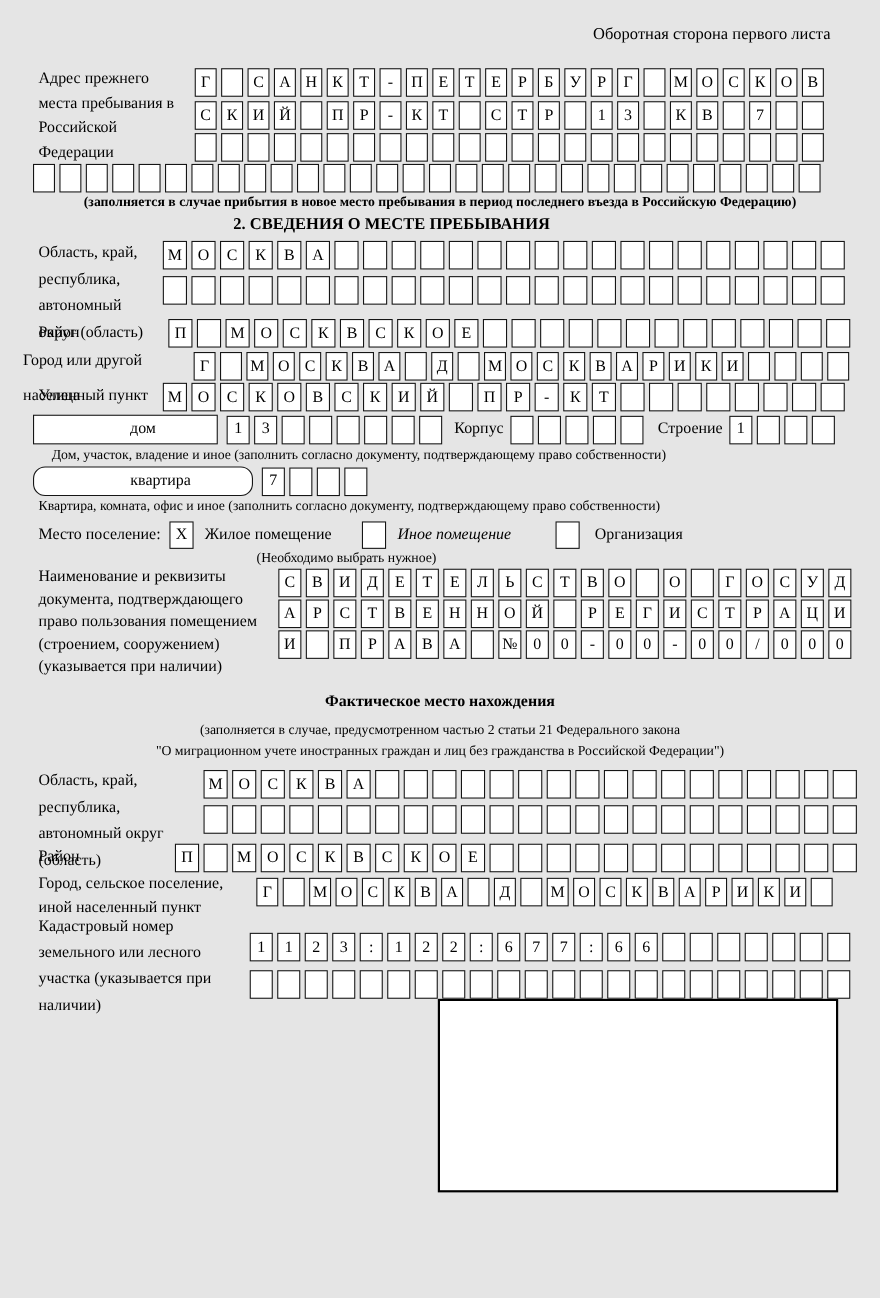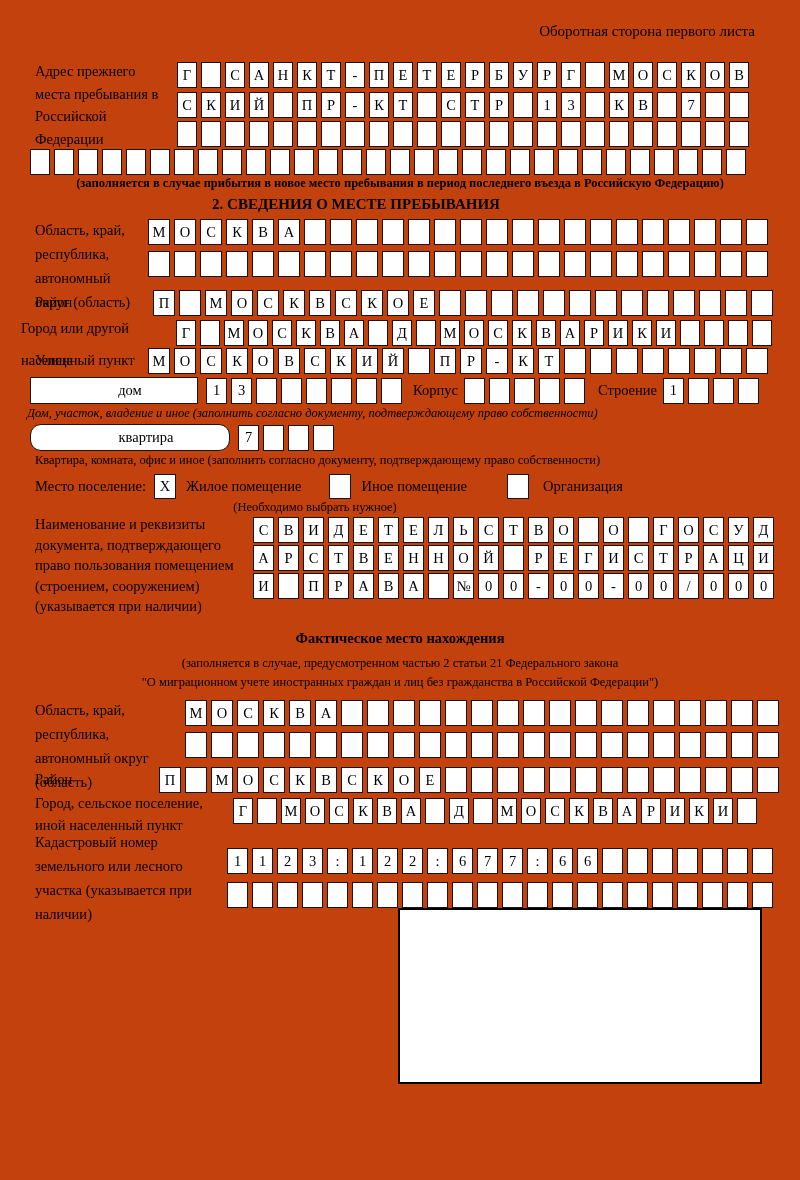--- a/index.html
+++ b/index.html
@@ -1,18 +1,18 @@
 <!DOCTYPE html>
 <html><head>
 <meta charset="utf-8">
 <style>
   * { margin:0; padding:0; box-sizing:border-box; }
   html,body { background:#fff; }
   body { font-family:"Liberation Serif","DejaVu Serif",serif; color:#000; }
-  .page { position:relative; width:800px; height:1180px; background:#c2410c; overflow:hidden; }
+  .page { position:relative; width:800px; height:1180px; background:#e5e5e5; overflow:hidden; }
   .abs { position:absolute; }
   .lbl { font-size:14.5px; line-height:22.5px; }
   .note { font-size:12.5px; }
   .center { text-align:center; }
   .bold { font-weight:bold; }
   .cells { display:flex; gap:4px; }
   .cell { flex:none; width:21px; height:26px; border:1.6px solid #151515; display:flex;
           align-items:center; justify-content:center; font-size:14.5px; background:#fff; }
   .w20 .cell { width:20px; }
   .w22 .cell { width:22px; }
@@ -305,39 +305,39 @@
         <span class="cell"></span>
       </span>
     <span class="lbl" style="margin-left:13px;">Строение</span>
     <span class="cells" style="margin-left:6px;">
         <span class="cell">1</span>
         <span class="cell"></span>
         <span class="cell"></span>
         <span class="cell"></span>
       </span>
   </div>
-  <div class="abs note" style="left:27px; top:406px;font-style:italic;">Дом, участок, владение и иное (заполнить согласно документу, подтверждающему право собственности)</div>
+  <div class="abs note" style="left:47px; top:406px;">Дом, участок, владение и иное (заполнить согласно документу, подтверждающему право собственности)</div>
 
   <div class="abs inlinerow" style="left:30px; top:424px;">
     <span class="labelbox" style="width:200px;border-radius:11px;">квартира</span>
     <span class="cells" style="margin-left:8px;">
         <span class="cell">7</span>
         <span class="cell"></span>
         <span class="cell"></span>
         <span class="cell"></span>
       </span>
   </div>
   <div class="abs note" style="left:35px; top:453px;">Квартира, комната, офис и иное (заполнить согласно документу, подтверждающему право собственности)</div>
 
   <div class="abs inlinerow" style="left:35px; top:474px;">
     <span class="lbl">Место поселение:</span>
     <span class="chk" style="margin-left:8px;">X</span>
     <span class="lbl" style="margin-left:10px;">Жилое помещение</span>
     <span class="chk" style="margin-left:28px;"></span>
-    <span class="lbl" style="margin-left:10px;">Иное помещение</span>
+    <span class="lbl" style="margin-left:10px;font-style:italic;">Иное помещение</span>
     <span class="chk" style="margin-left:40px;"></span>
     <span class="lbl" style="margin-left:14px;">Организация</span>
   </div>
   <div class="abs note center" style="left:150px; top:500px; width:330px;">(Необходимо выбрать нужное)</div>
 
   <div class="abs lbl" style="left:35px; top:514px; width:208px; line-height:20.5px;">Наименование и реквизиты документа, подтверждающего право пользования помещением (строением, сооружением) (указывается при наличии)</div>
   <div class="abs cells" style="left:253px; top:517px;">
       <span class="cell">С</span>
       <span class="cell">В</span>
       <span class="cell">И</span>

